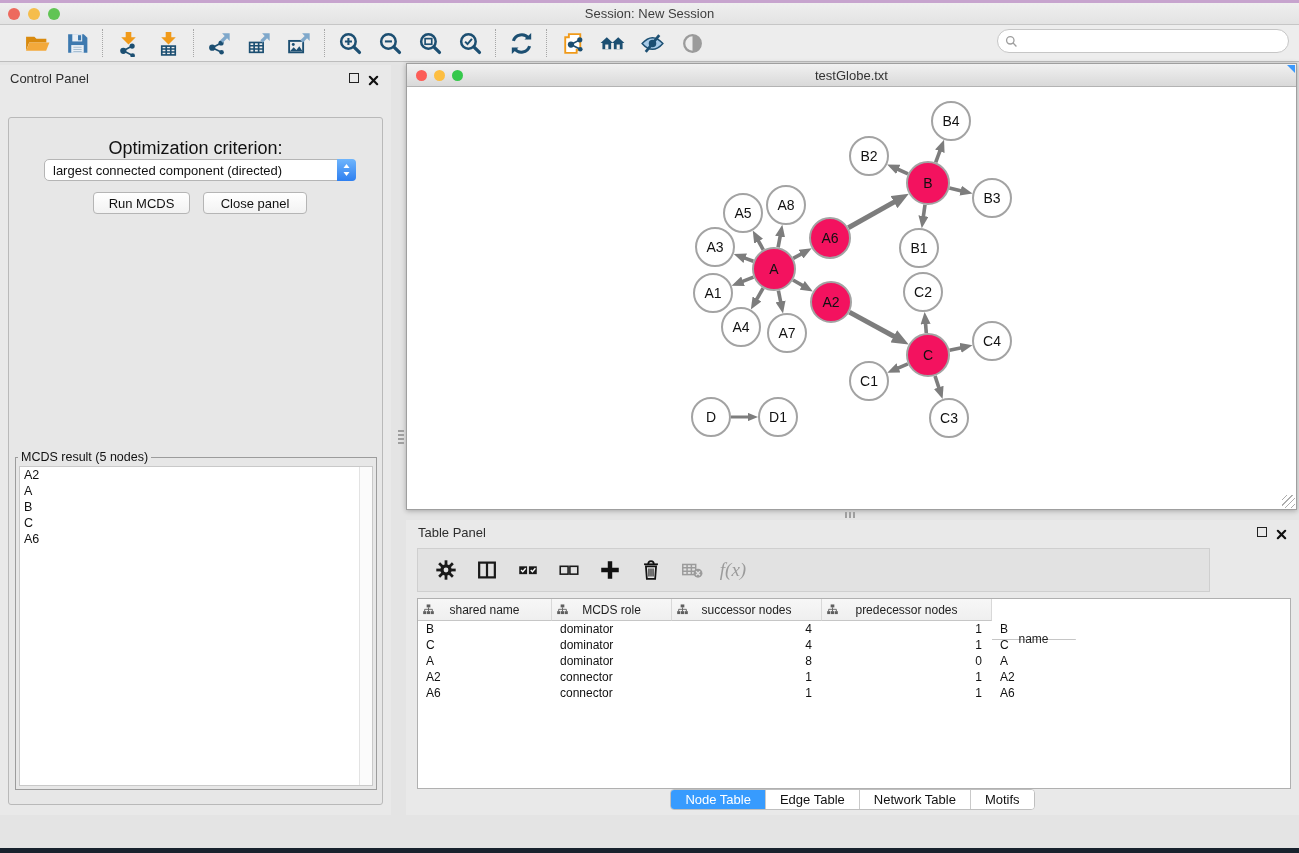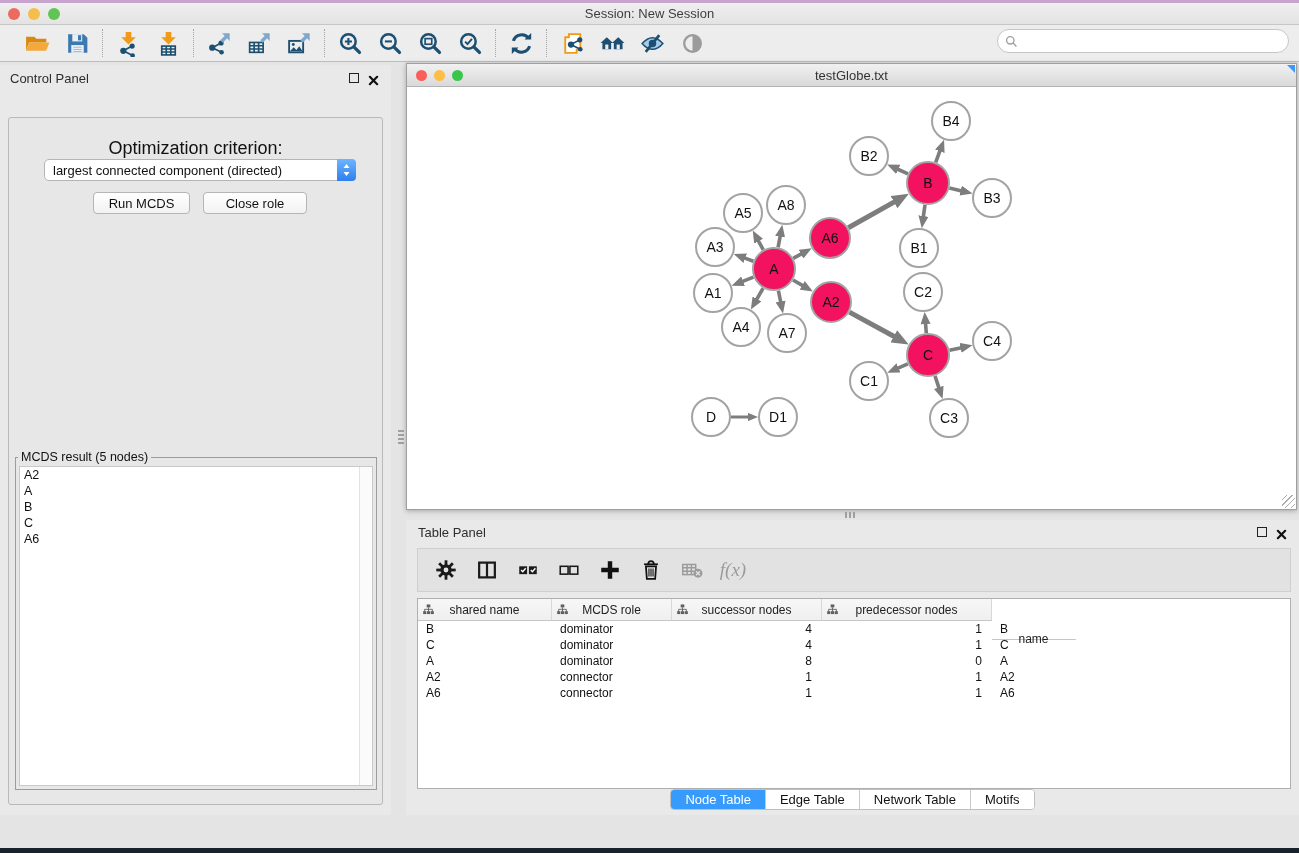--- a/index.html
+++ b/index.html
@@ -85,21 +85,21 @@
   .h-grip { position:absolute; left:845px; top:512px; width:12px; height:6px;
     background:repeating-linear-gradient(90deg,#9F9F9F 0 2px, transparent 2px 4px); }
   .v-grip { position:absolute; left:398px; top:430px; width:6px; height:14px;
     background:repeating-linear-gradient(0deg,#9F9F9F 0 2px, transparent 2px 4px); }
 
   
   #table-panel { position:absolute; left:406px; top:520px; width:893px; height:295px; background:#E9E9E9; }
   #tp-header { position:absolute; left:12px; top:5px; }
   #tp-float { position:absolute; right:32px; top:7px; }
   #tp-close { position:absolute; right:12px; top:6px; }
-  #tp-toolbar { position:absolute; left:11px; top:28px; width:874px; height:44px; background:#E2E2E2;
+  #tp-toolbar { position:absolute; left:11px; top:28px; width:793px; height:44px; background:#E2E2E2;
     border:1px solid #CFCFCF; display:flex; align-items:center; gap:13px; padding-left:14px; }
   .tp-icon { width:28px; height:28px; display:flex; align-items:center; justify-content:center; }
   .tp-icon svg { width:24px; height:24px; }
   .tp-icon .fx { font-family:"Liberation Serif", serif; font-style:italic; font-size:19px; color:#9B9B9B; }
   #table-box { position:absolute; left:11px; top:78px; width:874px; height:191px;
     border:1px solid #B0B0B0; background:#fff; overflow:hidden; }
   #table-head { display:flex; height:22px; }
   .th { position:relative; background:linear-gradient(#F7F7F7,#EFEFEF); border-right:1px solid #D8D8D8;
     border-bottom:1px solid #C6C6C6; display:flex; align-items:center; justify-content:center;
     font-size:12px; color:#222; }
@@ -308,21 +308,21 @@
       <div class="combo">
         <span class="combo-text">largest connected component (directed)</span>
         <span class="stepper">
           <svg viewBox="0 0 10 16">
               <path d="M5 1.2l3.4 4.6H1.6z" fill="#fff"></path>
               <path d="M5 14.8L1.6 10.2h6.8z" fill="#fff"></path>
             </svg>
         </span>
       </div>
       <button id="btn-run" class="mac-btn">Run MCDS</button>
-      <button id="btn-closepanel" class="mac-btn">Close role</button>
+      <button id="btn-closepanel" class="mac-btn">Close panel</button>
       <fieldset id="result-fieldset">
         <legend>MCDS result (5 nodes)</legend>
         <div style="position:relative;width:100%;height:100%;">
           <div id="result-list">
 
           <div class="result-item">A2</div>
               <div class="result-item">A</div>
               <div class="result-item">B</div>
               <div class="result-item">C</div>
               <div class="result-item">A6</div>

